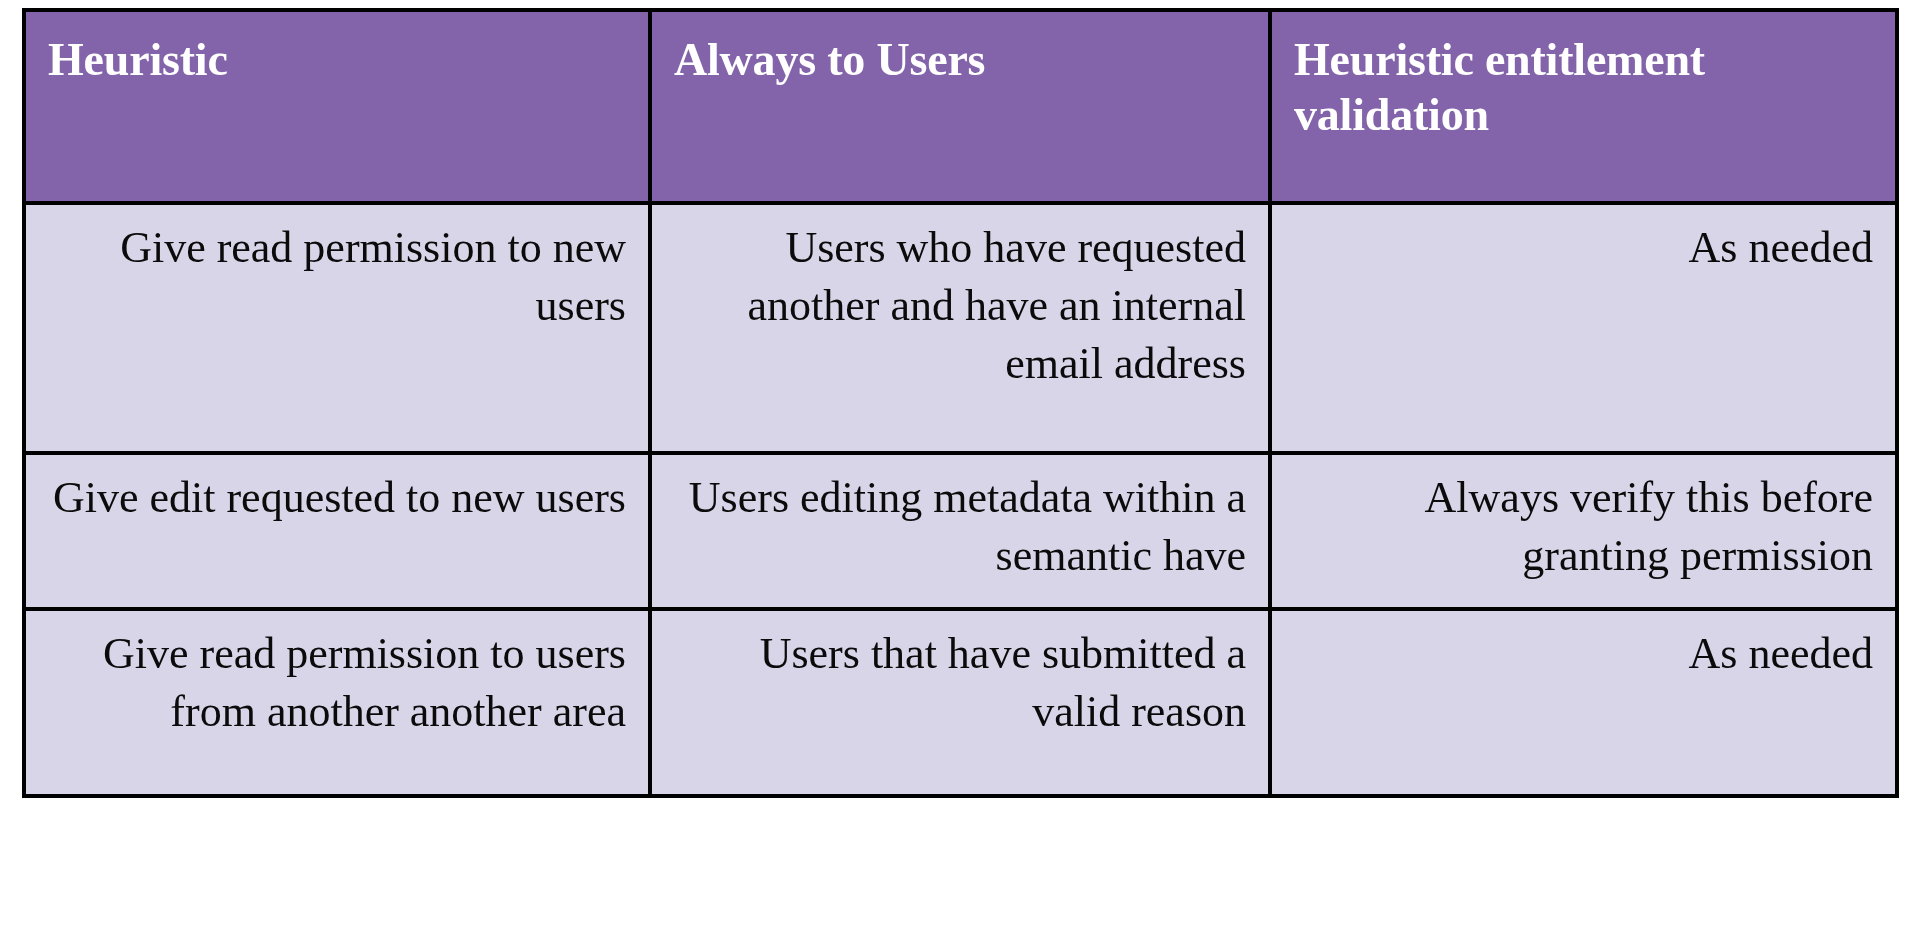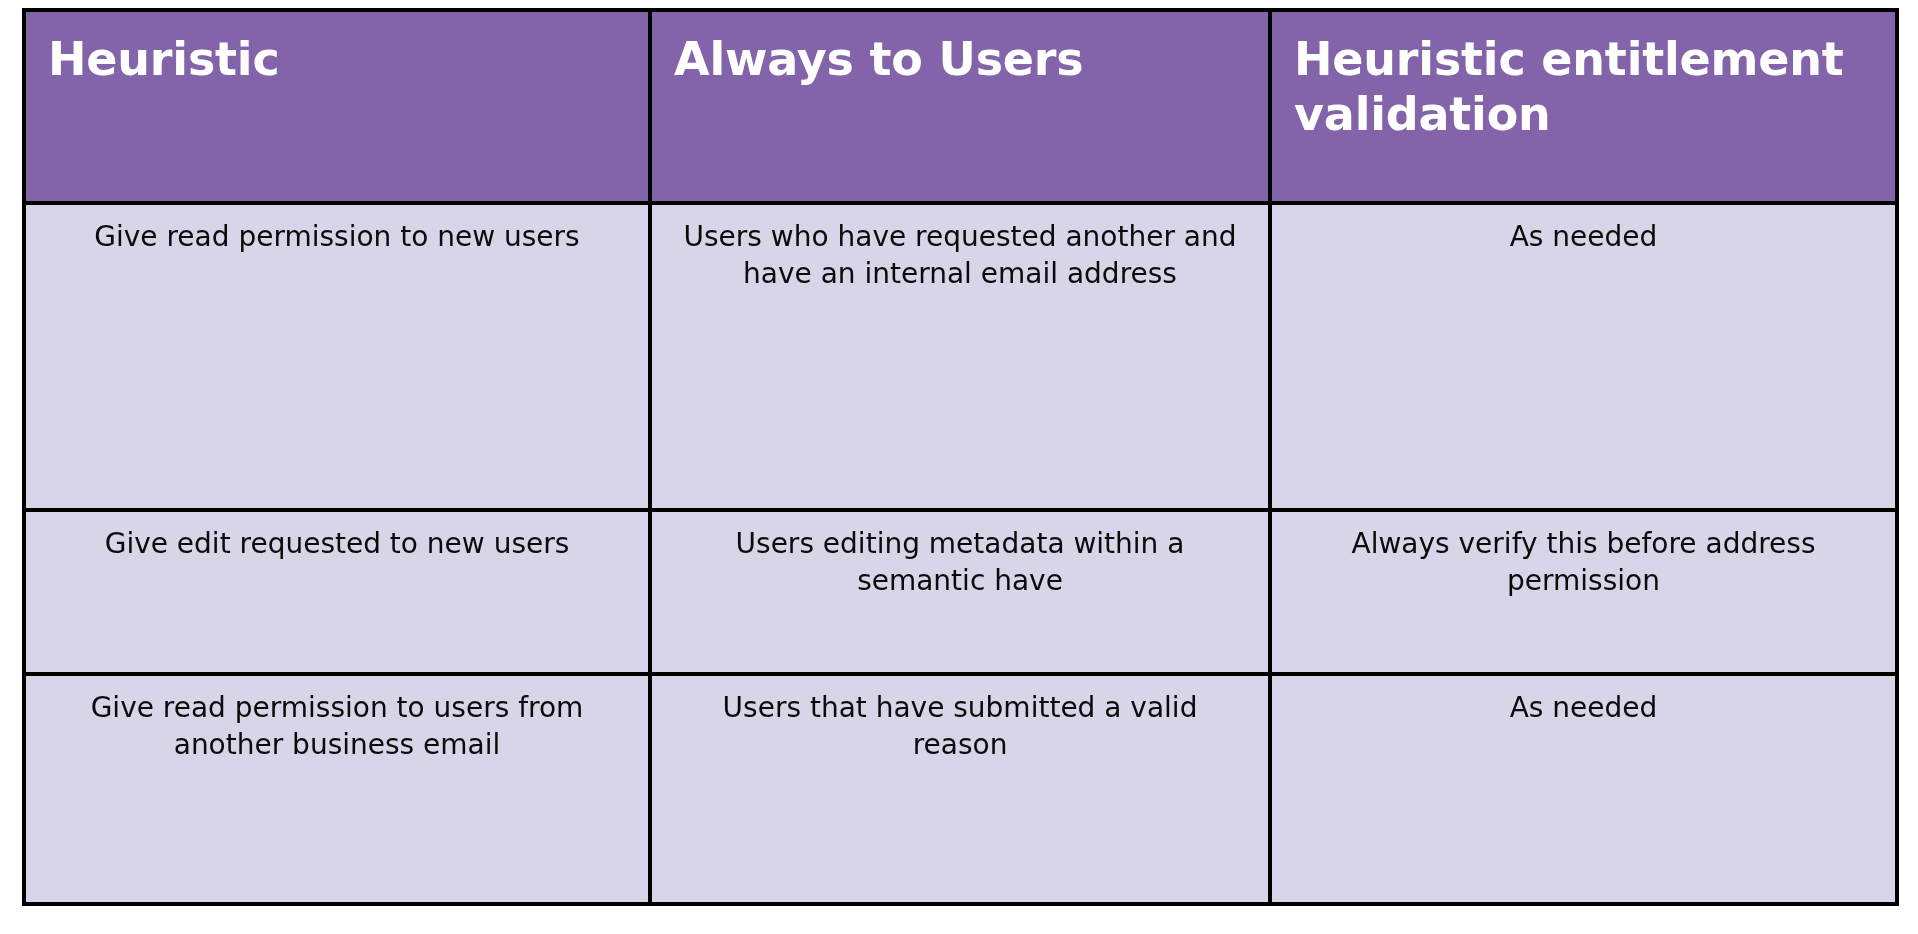--- a/index.html
+++ b/index.html
@@ -27,23 +27,24 @@
     position: absolute;
     left: 22px;
     top: 8px;
     width: 1873px;
     height: 898px;
   }
 
   table.heuristic-table {
     border-collapse: collapse;
     width: 1873px;
-    height: 898px;
+    height: 790px;
     table-layout: fixed;
     border: 4px solid #ec4899;
+    font-family: Liberation Serif, serif;
   }
 
   col.col-heuristic { width: 626px; }
   col.col-apply     { width: 620px; }
   col.col-escalate  { width: 627px; }
 
   thead th {
     background: #8364AA;
     color: #ffffff;
     font-weight: bold;
@@ -56,23 +57,23 @@
     letter-spacing: -0.2px;
     height: 193px;
     box-sizing: border-box;
     word-wrap: break-word;
   }
 
   tbody td {
     background: #D9D5E8;
     color: #0B0B0B;
     font-weight: normal;
-    font-size: 28px;
+    font-size: 44px;
     line-height: 1.32;
-    text-align: center;
+    text-align: right;
     vertical-align: top;
     padding: 14px 22px 14px 22px;
     border: 4px solid #000000;
     box-sizing: border-box;
     word-wrap: break-word;
   }
 
   tbody tr.row-1 td { height: 238px; }
   tbody tr.row-2 td { height: 127px; }
   tbody tr.row-3 td { height: 178px; }
@@ -116,27 +117,27 @@
         </tr>
 
         <tr class="row-2">
           <td>
             <span class="cell-text">Give edit requested to new users</span>
           </td>
           <td>
             <span class="cell-text">Users editing metadata within a semantic have</span>
           </td>
           <td>
-            <span class="cell-text">Always verify this before address permission</span>
+            <span class="cell-text">Always verify this before granting permission</span>
           </td>
         </tr>
 
         <tr class="row-3">
           <td>
-            <span class="cell-text">Give read permission to users from another business email</span>
+            <span class="cell-text">Give read permission to users from another another area</span>
           </td>
           <td>
             <span class="cell-text">Users that have submitted a valid reason</span>
           </td>
           <td>
             <span class="cell-text">As needed</span>
           </td>
         </tr>
       </tbody>
     </table>

